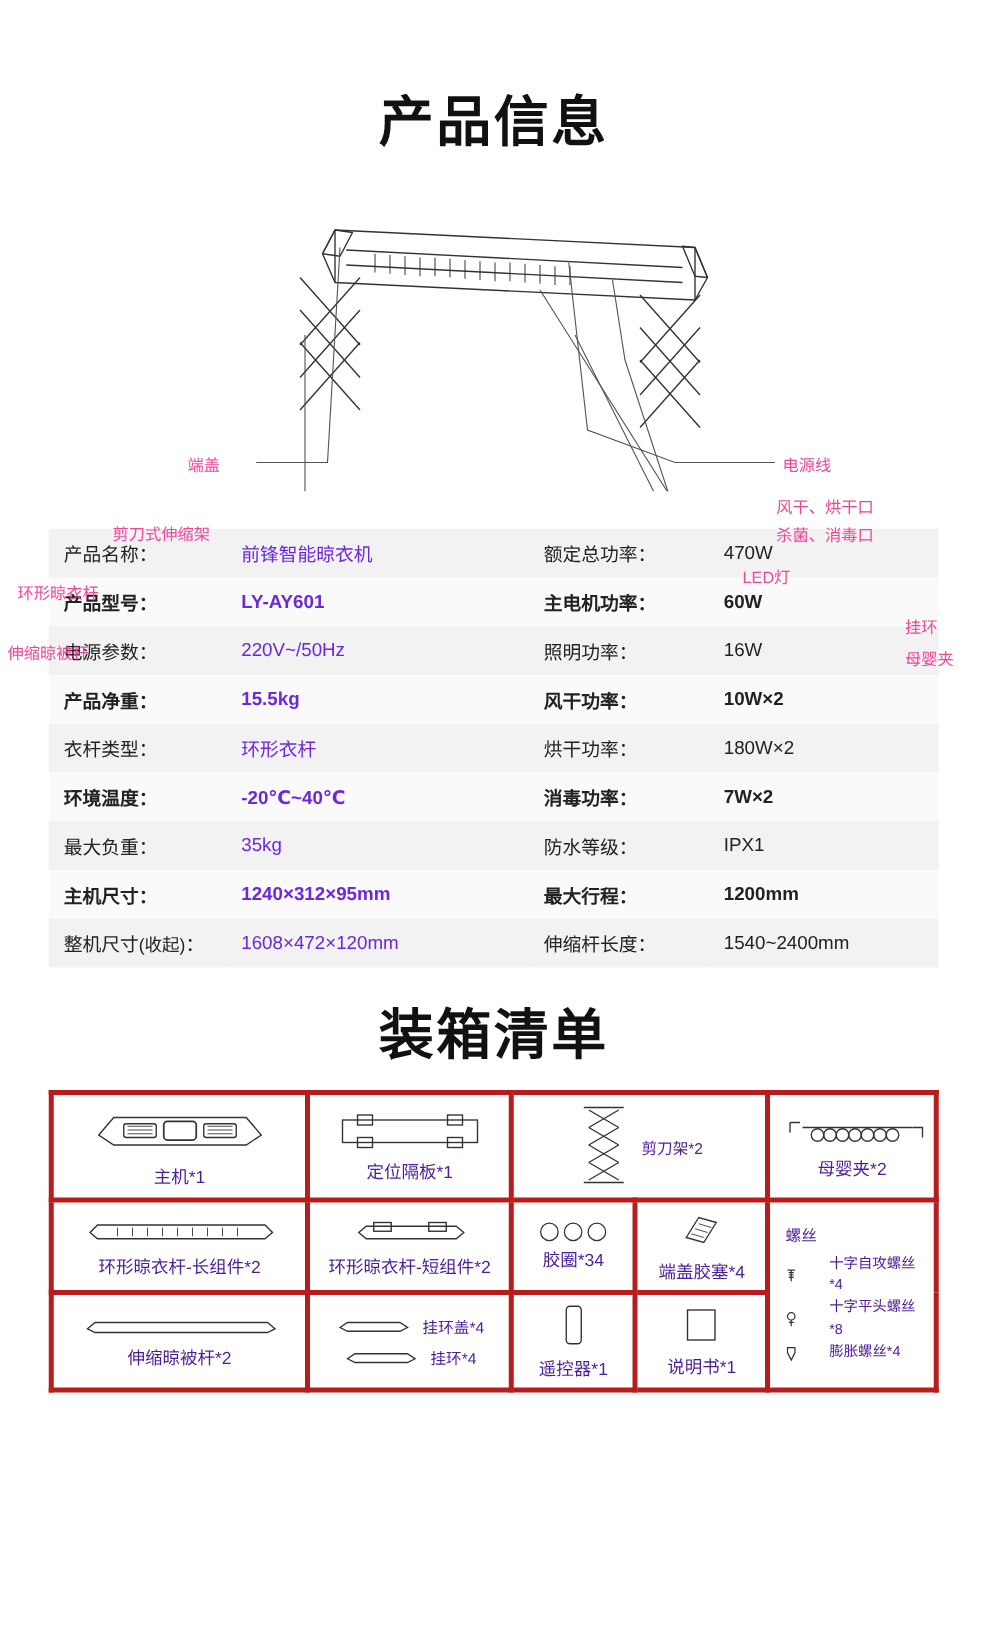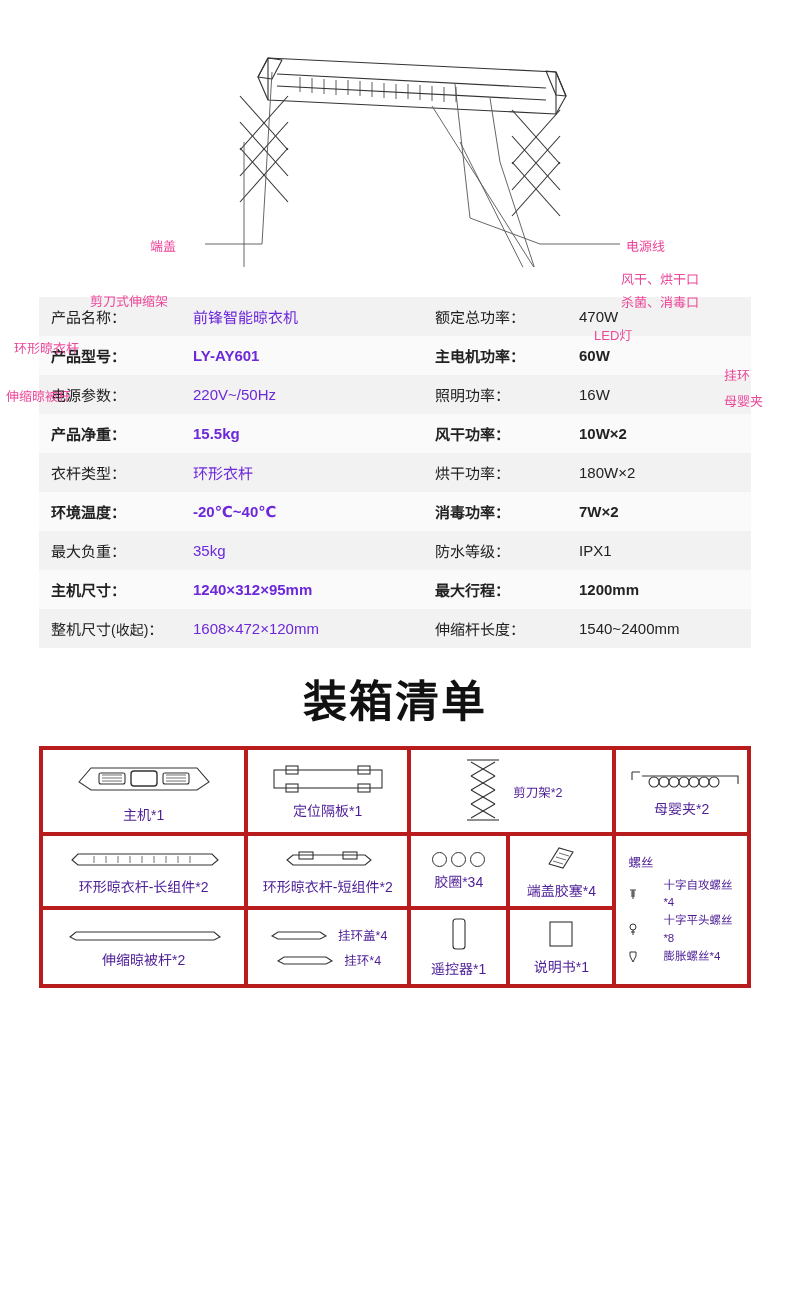--- a/index.html
+++ b/index.html
@@ -152,20 +152,21 @@
     height: 13px;
     border: 1.6px solid #333;
     border-radius: 50%;
   }
 </style>
 </head>
 <body>
 
 <div class="page">
 
+  <div class="section-title" id="title-product-info">产品信息</div>
 
   <div class="diagram-wrap">
     <svg class="diagram-svg" width="790" height="245" viewBox="0 0 790 245">
       <g fill="none" stroke="#333" stroke-width="1.1" stroke-linejoin="round">
 
         <path d="M258 55 L268 36 L556 50 L566 74 L556 92 L268 78 Z" fill="#ffffff"></path>
         <path d="M268 36 L268 78"></path>
         <path d="M556 50 L556 92"></path>
         <path d="M277 52 L546 66"></path>
         <path d="M277 64 L546 78" stroke-dasharray="0"></path>

